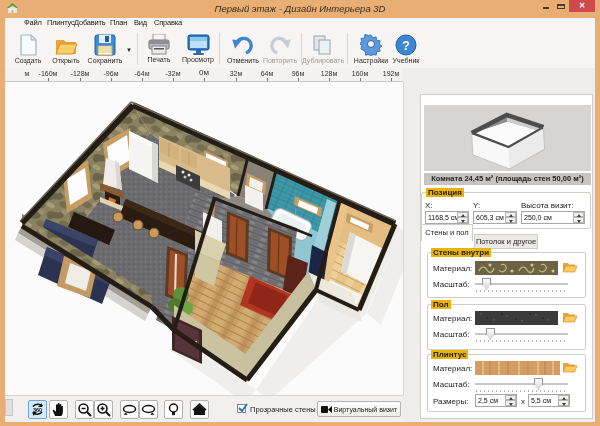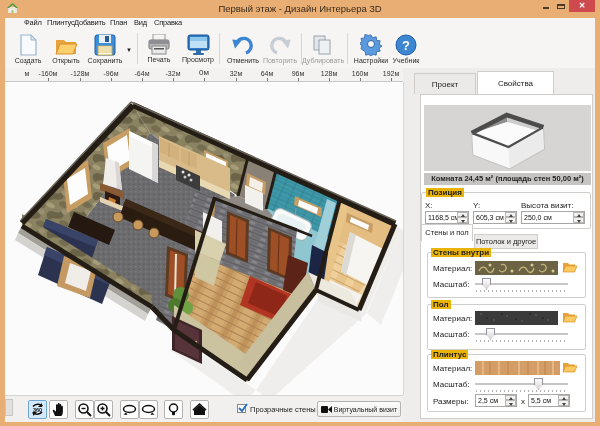--- a/index.html
+++ b/index.html
@@ -1,18 +1,18 @@
 <!DOCTYPE html>
 <html><head><meta charset="utf-8"><style>
 *{margin:0;padding:0;box-sizing:border-box;font-family:"Liberation Sans",sans-serif;}
 html,body{width:600px;height:426px;overflow:hidden;}
 #win{position:absolute;left:0;top:0;width:600px;height:426px;background:#e9ae74;}
 #content{position:absolute;left:5px;top:18px;width:590px;height:404px;background:#f6f5f4;}
 #titlebar{position:absolute;left:0;top:0;width:600px;height:18px;}
-#title{position:absolute;left:0;top:3px;width:600px;text-align:center;font-size:9.5px;color:#3a2c1c;}
+#title{position:absolute;left:0;top:3px;width:600px;text-align:center;font-size:9.5px;color:#3a2c1c;font-style:italic;}
 #appico{position:absolute;left:7px;top:3px;width:11px;height:11px;}
 #btnmin{position:absolute;left:543px;top:7px;width:6px;height:2px;background:#4a3a28;}
 #btnmax{position:absolute;left:557px;top:4px;width:8px;height:5px;border:1px solid #4a3a28;border-top:2px solid #4a3a28;}
 #btnclose{position:absolute;left:569px;top:0px;width:26px;height:12px;background:#cf4a4e;color:#fff;font-size:8px;font-weight:bold;text-align:center;line-height:12px;}
 #menubar{position:absolute;left:5px;top:18px;width:590px;height:13px;font-size:7.5px;color:#1a1a1a;letter-spacing:-0.2px;}
 .mi{position:absolute;top:0px;}
 #toolbar{position:absolute;left:5px;top:31px;width:590px;height:37px;}
 .tb{position:absolute;top:3px;width:44px;text-align:center;}
 .tb svg{display:block;margin:0 auto;}
 .tb .lbl{font-size:7px;color:#2a2a2a;margin-top:1px;white-space:nowrap;}
@@ -430,22 +430,20 @@
         <path d="M2 6l3 3 5-7" fill="none" stroke="#2a6fc0" stroke-width="1.8"></path>
       </svg>
   <div style="position:absolute;left:245px;top:9px;font-size:7.5px;color:#222">Прозрачные стены</div>
   <div style="position:absolute;left:312px;top:5px;width:84px;height:16px;background:linear-gradient(#fdfdfd,#ededec);border:1px solid #b5b3b1;border-radius:2px;font-size:7px;color:#222;text-align:center;line-height:15px"><svg style="vertical-align:-2px" width="11" height="9" viewBox="0 0 11 9">
           <rect x="0" y="1" width="7" height="7" rx="1" fill="#111"></rect>
           <path d="M7 4.5 11 1v7z" fill="#111"></path>
         </svg> Виртуальный визит</div>
  </div>
  <div id="panelarea"></div>
  <div id="vsep"></div>
- <div class="tab" style="left:414px;top:73px;width:62px;height:21px;background:#eceae8;border:1px solid #cfccca;border-bottom:none;line-height:21px;">Проект</div>
- <div class="tab" style="left:477px;top:71px;width:77px;height:24px;background:#fff;border:1px solid #cfccca;border-bottom:none;line-height:23px;">Свойства</div>
  <div id="panelbox"></div>
  <div id="thumb">
   <svg width="167" height="66" viewBox="0 0 167 66">
    <g transform="translate(84,33) rotate(-3)">
     <path d="M-36 -7 0 -23 36 -9 36 13 0 31 -36 15Z" fill="#f5f5f5"></path>
     <path d="M-36 -7 0 -23 0 -16 -29 -8Z" fill="#8f8f8f"></path>
     <path d="M0 -23 36 -9 29 -6 0 -16Z" fill="#cccccc"></path>
     <path d="M-29 -8 0 -16 29 -6 0 9Z" fill="#fbfbfb"></path>
     <path d="M-36 -7 0 9 0 31 -36 15Z" fill="#f8f8f8"></path>
     <path d="M0 9 29 -6 36 -9 36 13 0 31Z" fill="#ebebeb"></path>

